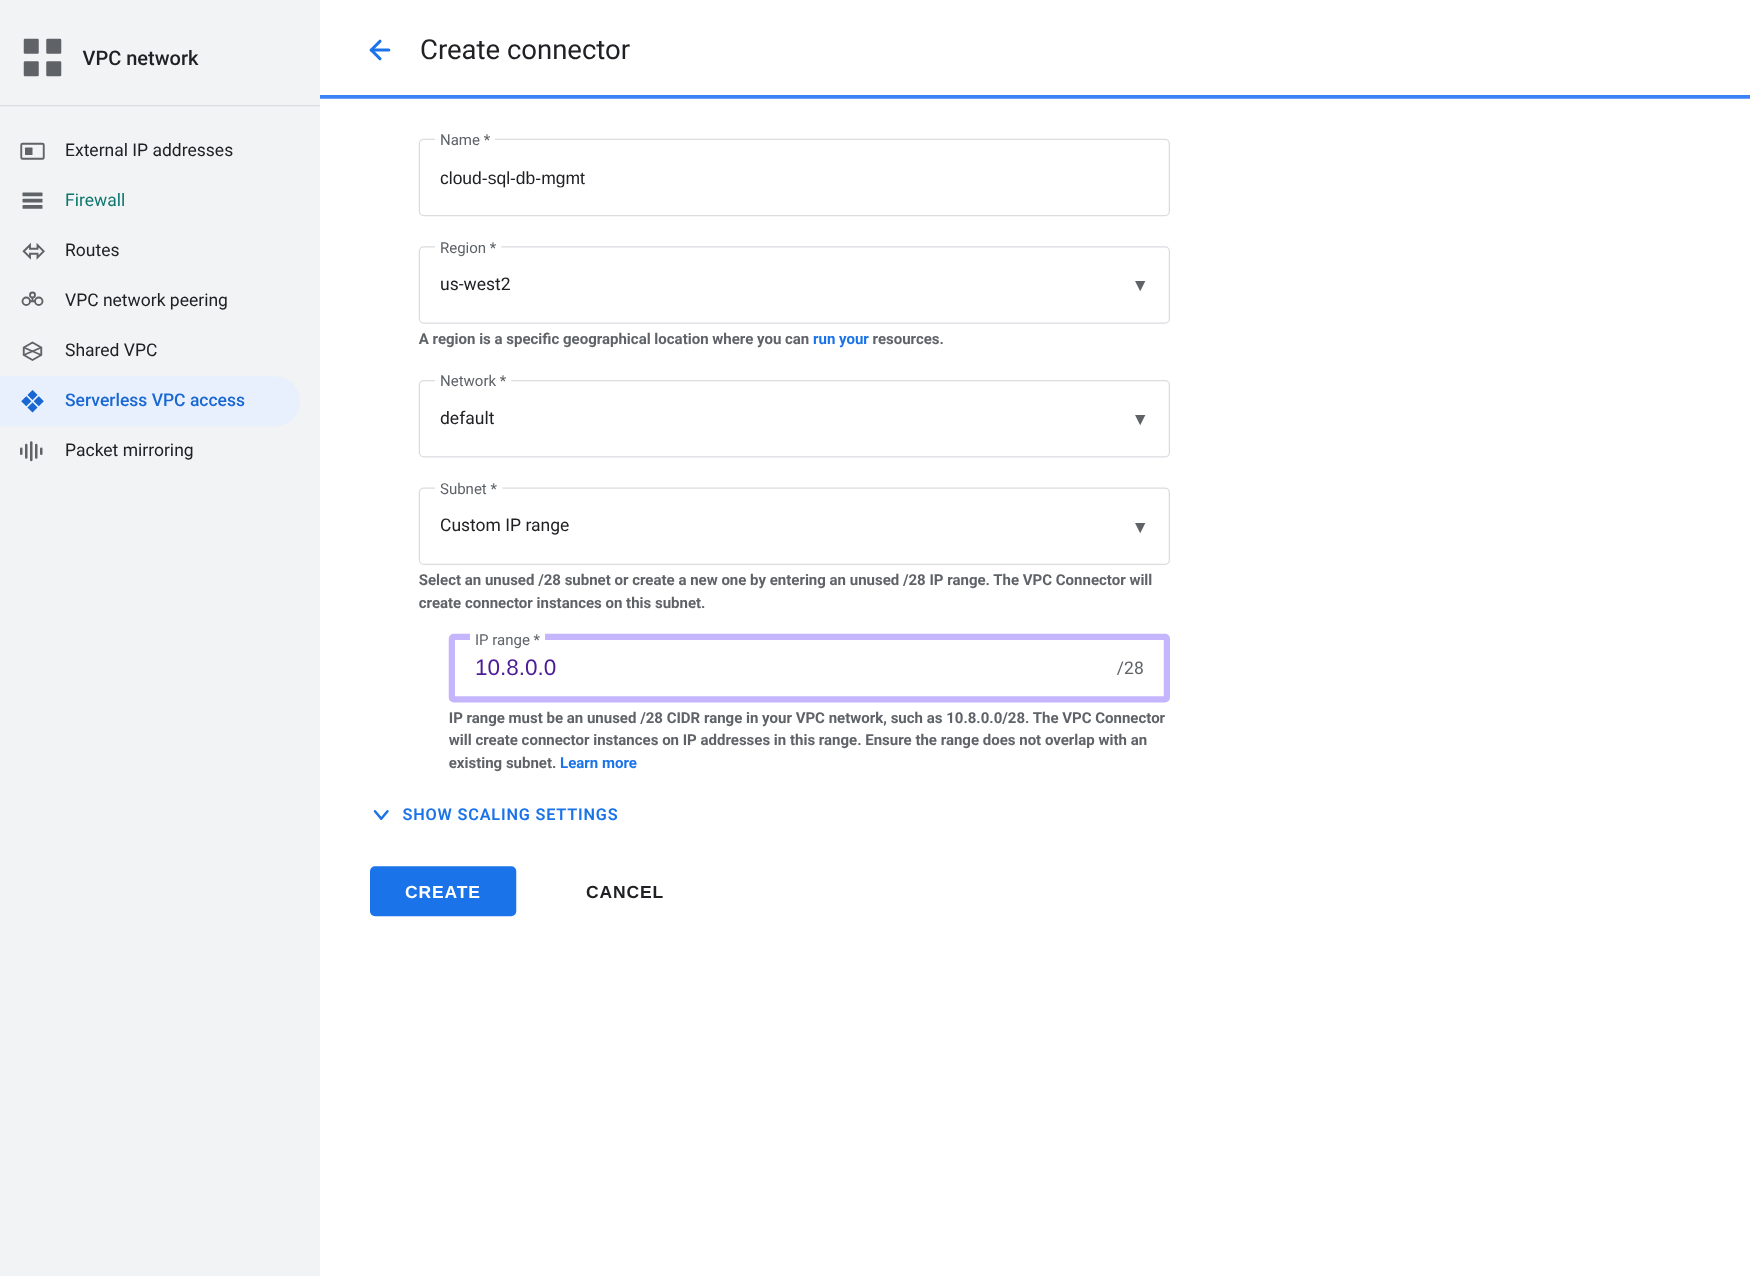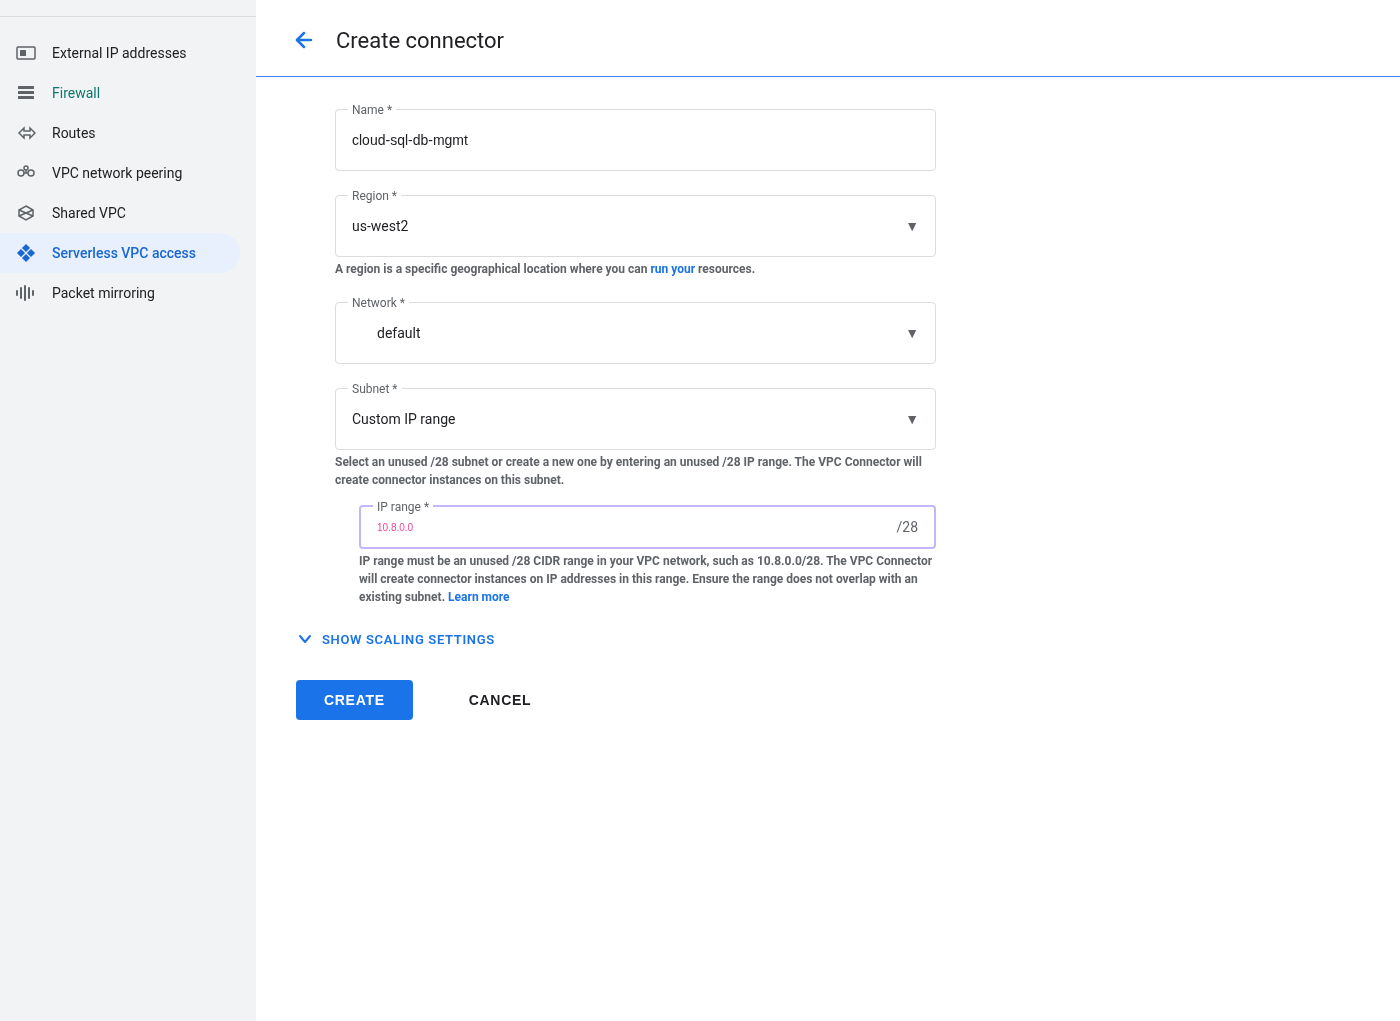--- a/index.html
+++ b/index.html
@@ -88,21 +88,21 @@
     
     .main-content {
       flex: 1;
       background: #fff;
       padding: 0;
     }
     .page-header {
       display: flex;
       align-items: center;
       padding: 24px 40px 20px 32px;
-      border-bottom: 1px solid #3b82f6;
+      border-bottom: 3px solid #3b82f6;
       gap: 16px;
     }
     .back-button {
       color: #1a73e8;
       cursor: pointer;
       display: flex;
       align-items: center;
       font-size: 20px;
       text-decoration: none;
       padding: 4px;
@@ -150,21 +150,21 @@
       color: #5f6368;
       margin-top: 3px;
       line-height: 1.5;
       font-weight: bold;
     }
     .helper-text a {
       color: #1a73e8;
       text-decoration: none;
     }
     .ip-range-box {
-      border: 2px solid #c4b5fd;
+      border: 5px solid #c4b5fd;
       border-radius: 4px;
       padding: 0;
       position: relative;
       background: #fff;
       margin-top: 16px;
     }
     .ip-range-legend {
       font-size: 12px;
       color: #5f6368;
       padding: 0 4px;
@@ -176,22 +176,22 @@
     }
     .ip-range-inner {
       display: flex;
       align-items: center;
       padding: 12px 16px;
     }
     .ip-range-input {
       flex: 1;
       border: none;
       outline: none;
-      font-size: 10px;
-      color: #ec4899;
+      font-size: 18px;
+      color: #4c1d95;
       background: transparent;
     }
     .ip-range-suffix {
       font-size: 14px;
       color: #5f6368;
     }
     .show-scaling {
       display: flex;
       align-items: center;
       gap: 8px;
@@ -236,20 +236,32 @@
       cursor: pointer;
       text-transform: uppercase;
     }
   </style>
 </head>
 <body>
 
 <div class="app-container">
 
   <aside class="sidebar">
+    <div class="sidebar-header">
+      <div class="sidebar-logo">
+
+        <svg width="36" height="36" viewBox="0 0 36 36" fill="none">
+          <rect x="3" y="3" width="12" height="12" rx="1" fill="#5f6368"></rect>
+          <rect x="21" y="3" width="12" height="12" rx="1" fill="#5f6368"></rect>
+          <rect x="3" y="21" width="12" height="12" rx="1" fill="#5f6368"></rect>
+          <rect x="21" y="21" width="12" height="12" rx="1" fill="#5f6368"></rect>
+        </svg>
+      </div>
+      <span class="sidebar-title">VPC network</span>
+    </div>
     <div class="sidebar-divider"></div>
     <nav class="sidebar-nav">
 
 
       <div class="sidebar-item">
         <span class="sidebar-item-icon">
           <svg width="20" height="20" viewBox="0 0 20 20" fill="currentColor">
             <rect x="1" y="4" width="18" height="12" rx="1" fill="none" stroke="currentColor" stroke-width="1.5"></rect>
             <rect x="4" y="7" width="6" height="6" rx="0.5"></rect>
           </svg>
@@ -361,21 +373,21 @@
         </div>
         <p class="helper-text">
           A region is a specific geographical location where you can <a href="#">run your</a> resources.
         </p>
       </div>
 
       <div class="form-group">
         <div class="fieldset-box">
           <span class="fieldset-legend">Network *</span>
           <div class="fieldset-value">
-            <span style="padding:6px 0;display:block;margin-left:25px;">default</span>
+            <span style="padding:6px 0;display:block;">default</span>
             <span style="cursor:pointer;color:#5f6368;">▼</span>
           </div>
         </div>
       </div>
 
       <div class="form-group">
         <div class="fieldset-box">
           <span class="fieldset-legend">Subnet *</span>
           <div class="fieldset-value">
             <span style="padding:6px 0;display:block;">Custom IP range</span>

